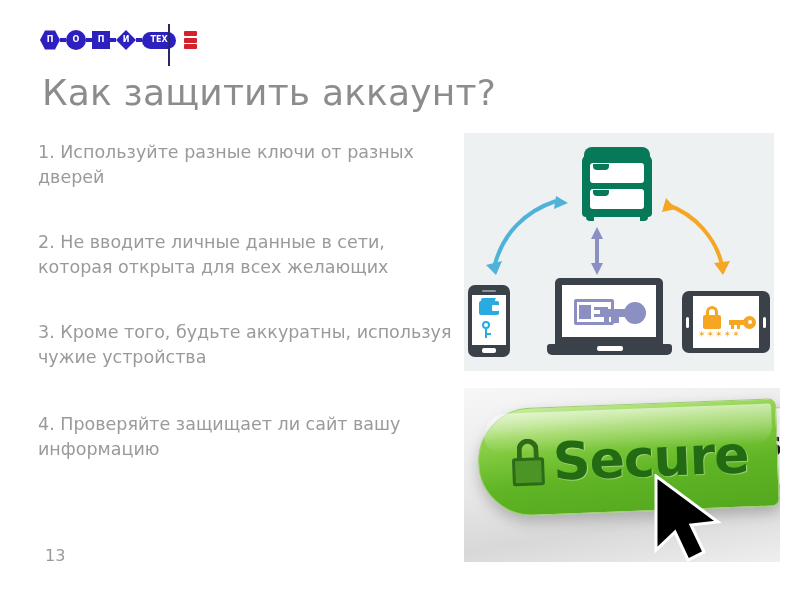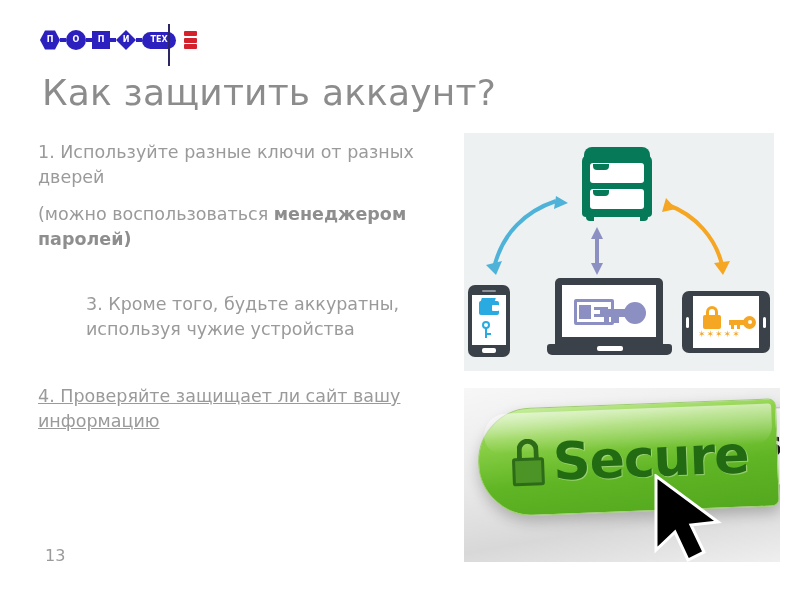--- a/index.html
+++ b/index.html
@@ -122,22 +122,22 @@
     font-size: 17.5px;
     line-height: 25px;
   }
   .bold-run {
     font-weight: bold;
     color: #8e8e8e;
   }
   #item-1 { margin-bottom: 12px; }
   #item-1-sub { margin-top: 4px; }
   #item-2 { margin-top: 40px; }
-  #item-3 { margin-top: 40px; margin-left: 48px; }
-  #item-4 { margin-top: 42px; text-decoration: underline; }
+  #item-3 { margin-top: 40px; }
+  #item-4 { margin-top: 42px; }
   #slide-number {
     position: absolute;
     left: 45px; top: 546px;
     font-size: 16px;
     color: #9a9a9a;
   }
 
   
   #diagram-image {
     position: absolute;
@@ -560,24 +560,22 @@
   </div>
 
 </div>
 
 <div id="slide-title">Как защитить аккаунт?</div>
 
 <div id="body-column">
 
   <div class="body-item" id="item-1">1. Используйте разные ключи от разных дверей</div>
 
-  <div class="body-item" id="item-1-sub">
-    <span>(можно воспользоваться </span><span class="bold-run">менеджером паролей)</span>
-  </div>
-
+
+  <div class="body-item" id="item-2">2. Не вводите личные данные в сети, которая открыта для всех желающих</div>
 
   <div class="body-item" id="item-3">3. Кроме того, будьте аккуратны, используя чужие устройства</div>
 
   <div class="body-item" id="item-4">4. Проверяйте защищает ли сайт вашу информацию</div>
 
 </div>
 
 <div id="slide-number">13</div>
 
 <div id="diagram-image">

